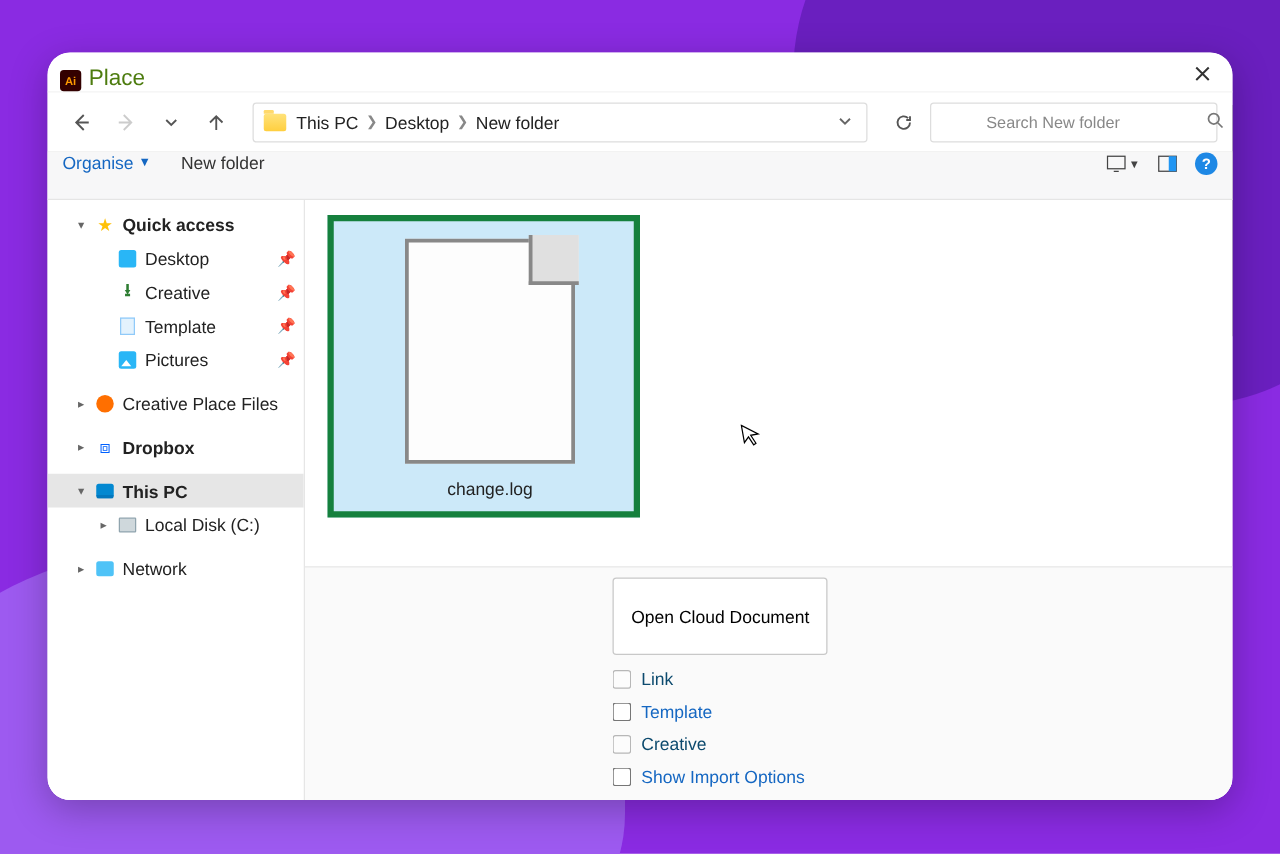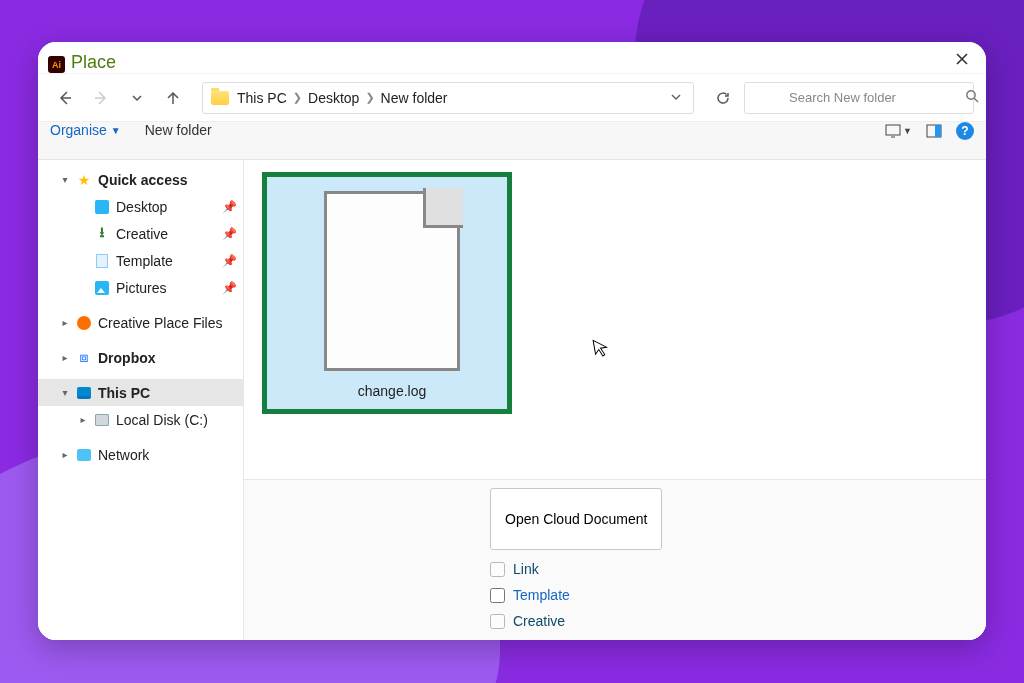--- a/index.html
+++ b/index.html
@@ -474,18 +474,22 @@
             <label>Link</label>
           </div>
           <div class="opt-row blue">
             <input type="checkbox" style="">
             <label>Template</label>
           </div>
           <div class="opt-row gray">
             <input type="checkbox" style="">
             <label>Creative</label>
           </div>
+          <div class="opt-row blue">
+            <input type="checkbox" style="">
+            <label>Show Import Options</label>
+          </div>
         </div>
       </div>
 
     </div>
   </div>
 </div>
 
 </body></html>

